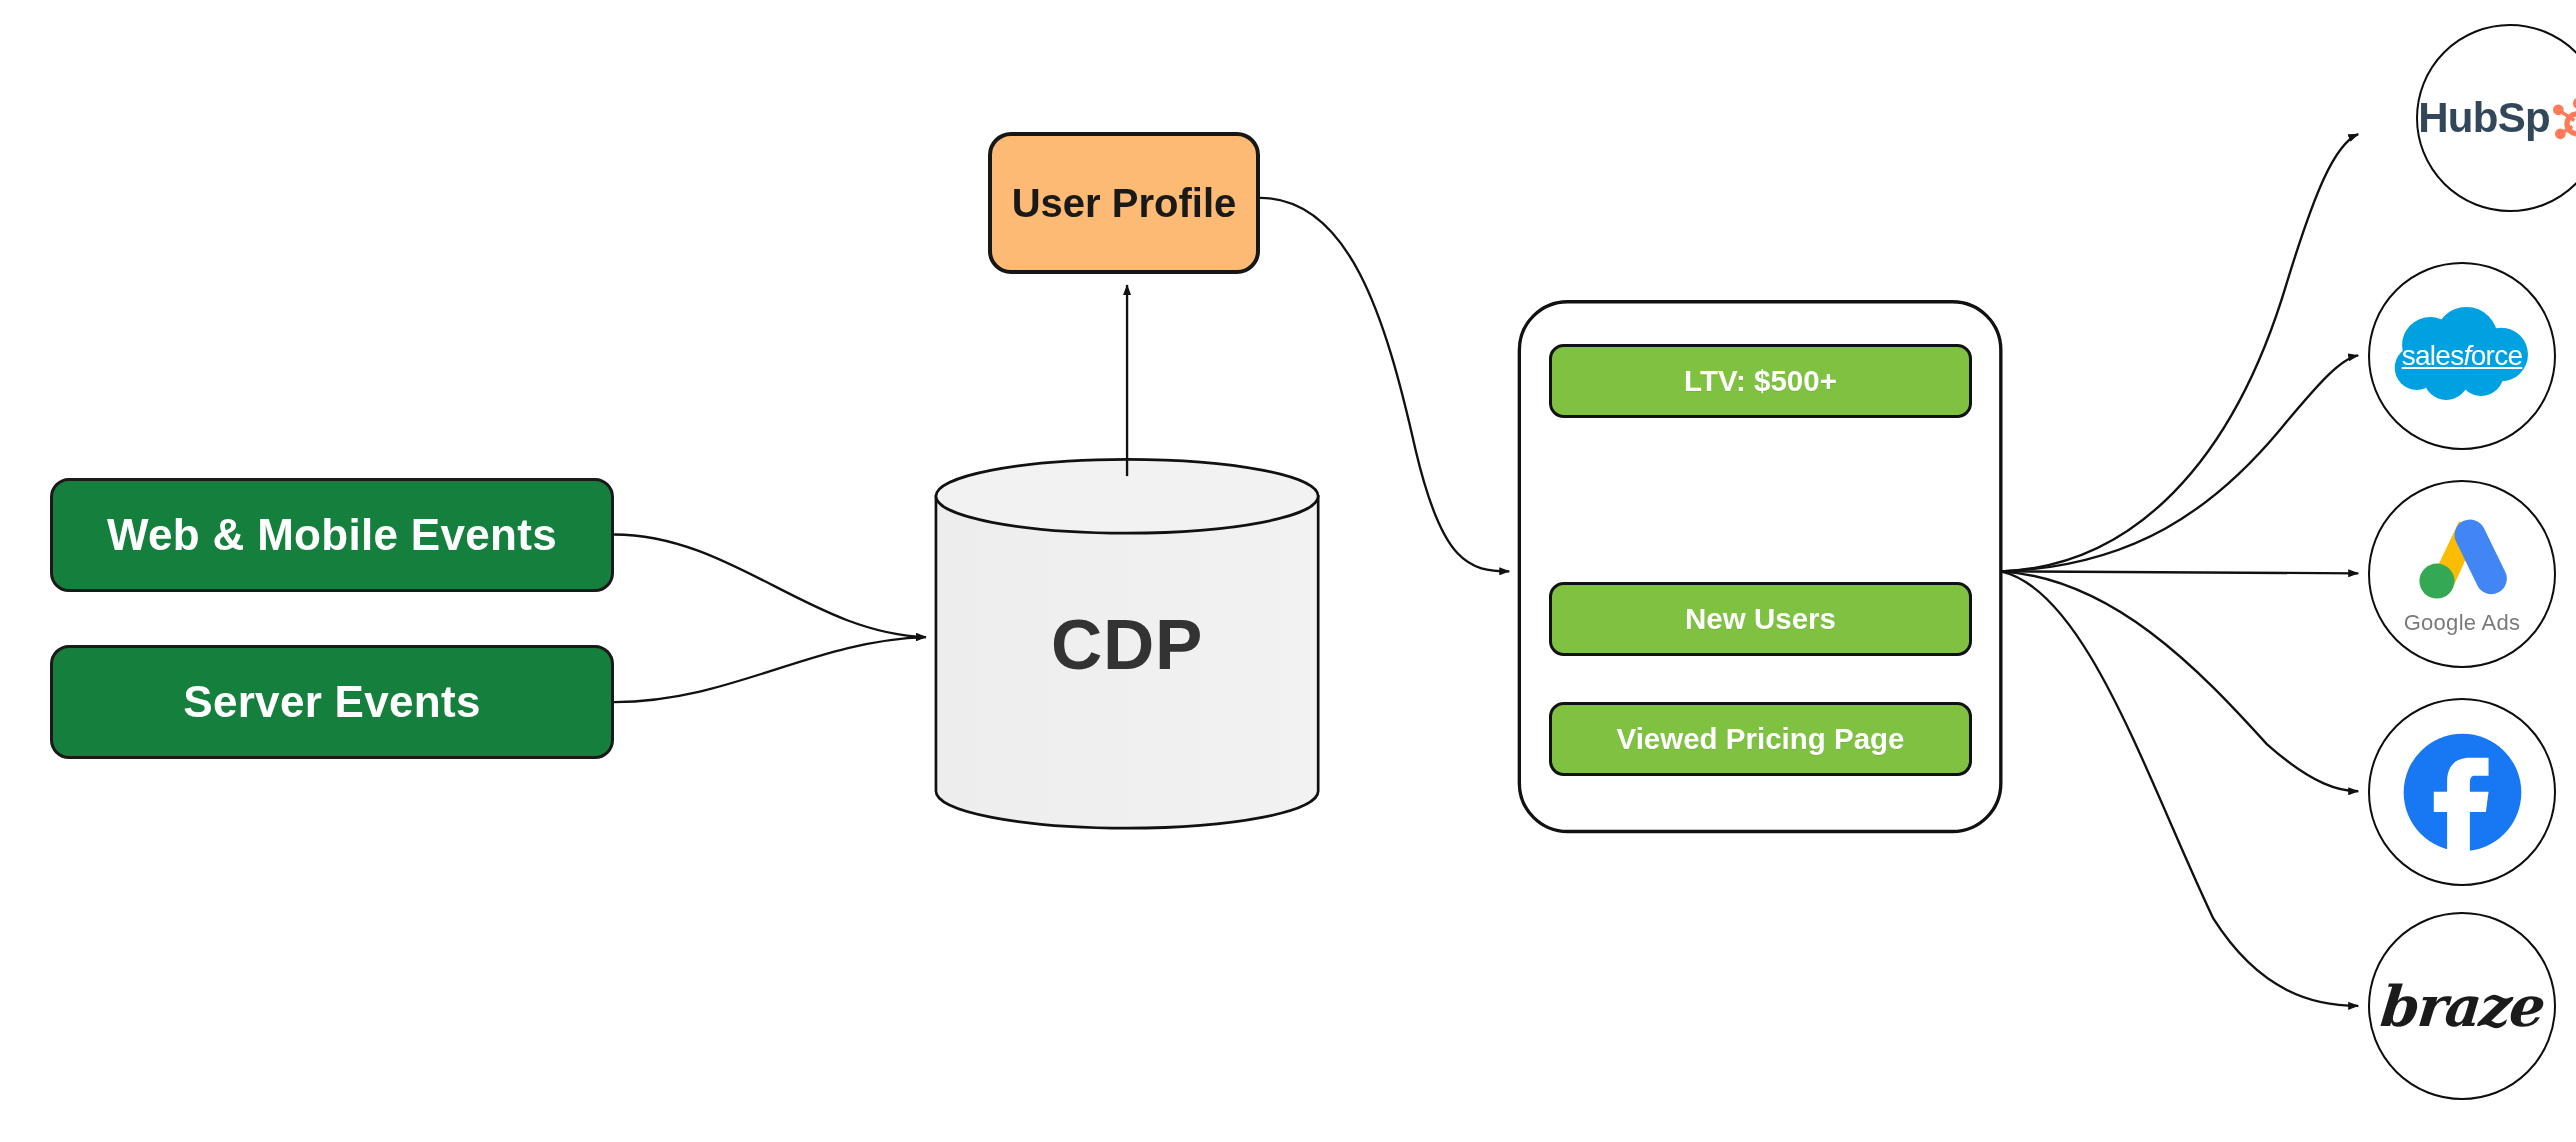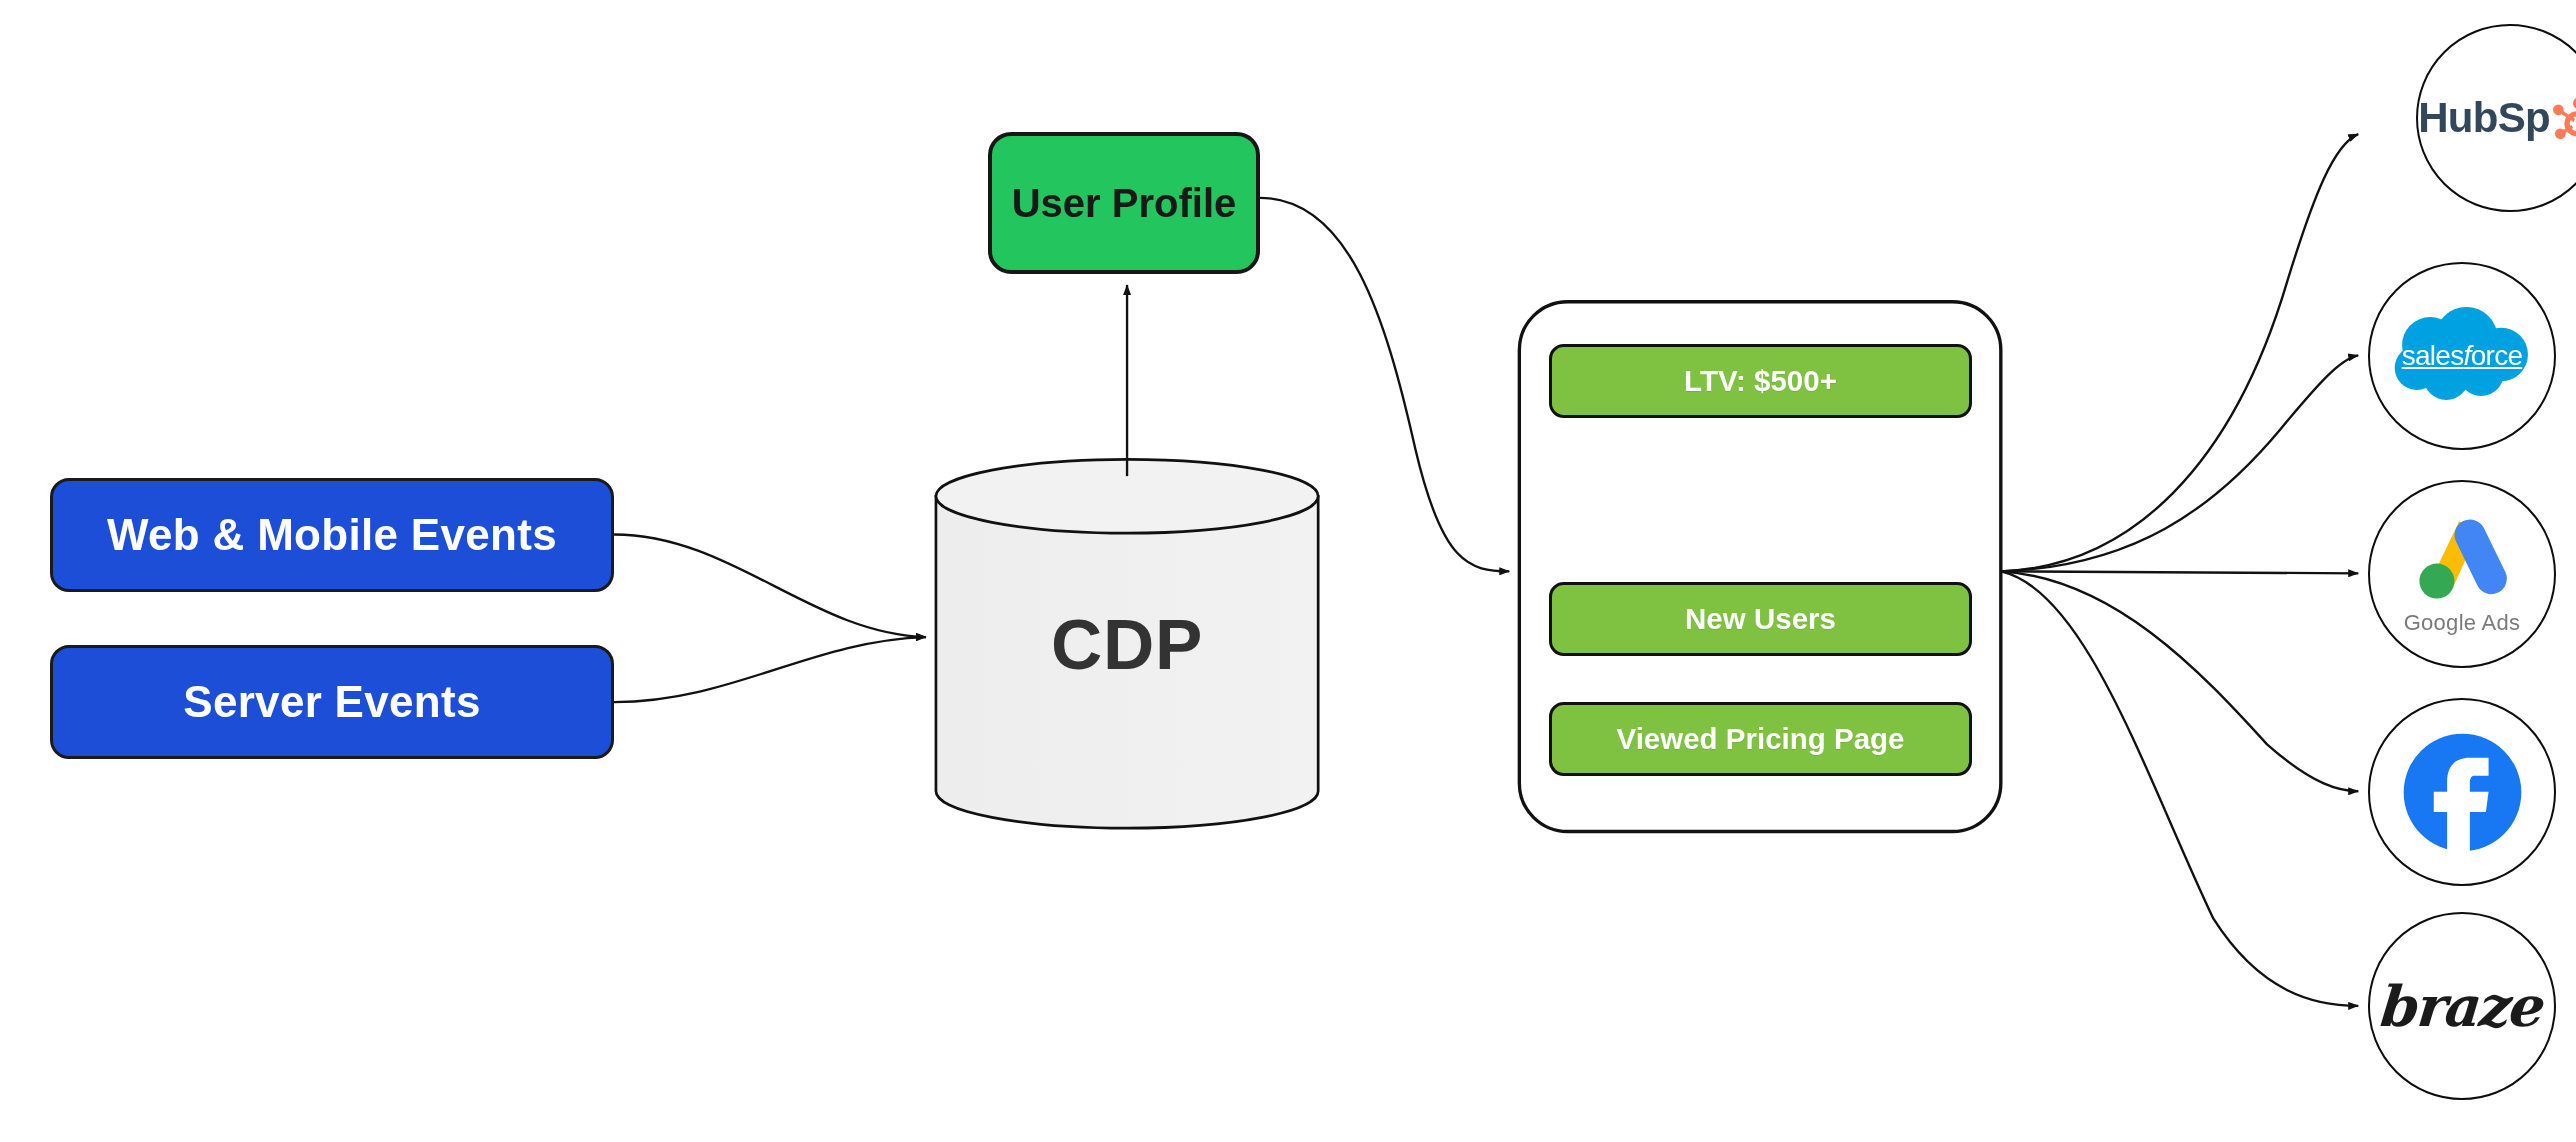--- a/index.html
+++ b/index.html
@@ -7,35 +7,35 @@
   body{
     width:2576px;height:1142px;overflow:hidden;position:relative;
     font-family:"Liberation Sans", sans-serif;
   }
   #stage{position:absolute;inset:0;width:2576px;height:1142px;}
   svg#canvas{position:absolute;left:0;top:0;width:2576px;height:1142px;display:block;}
 
   
   .src-box{
     position:absolute;
-    background:#1d4ed8;
+    background:#15803d;
     border:3.4px solid #1a1a1a;
     border-radius:19px;
     display:flex;align-items:center;justify-content:center;
     color:#ffffff;font-weight:bold;
     letter-spacing:0.3px;
     box-sizing:border-box;
   }
   #src-web{left:50px;top:478px;width:564px;height:114px;font-size:44px;}
   #src-server{left:50px;top:645px;width:564px;height:114px;font-size:44px;}
 
   
   #user-profile{
     position:absolute;left:988px;top:132px;width:272px;height:142px;
-    background:#22c55e;border:4px solid #171717;border-radius:23px;
+    background:#fdba74;border:4px solid #171717;border-radius:23px;
     display:flex;align-items:center;justify-content:center;
     color:#191919;font-weight:bold;font-size:40px;box-sizing:border-box;
   }
 
   
   #cdp-label{
     position:absolute;left:936px;top:604px;width:382px;height:81px;
     display:flex;align-items:center;justify-content:center;
     font-size:71px;font-weight:bold;color:#333333;letter-spacing:0.7px;
   }

